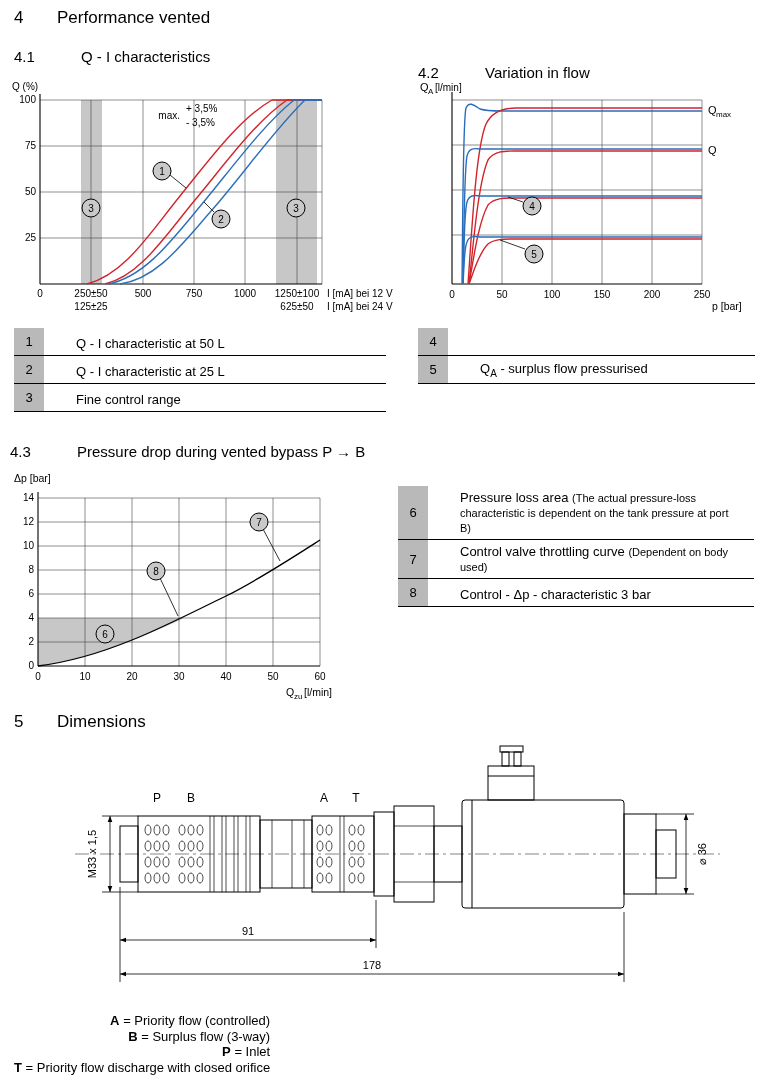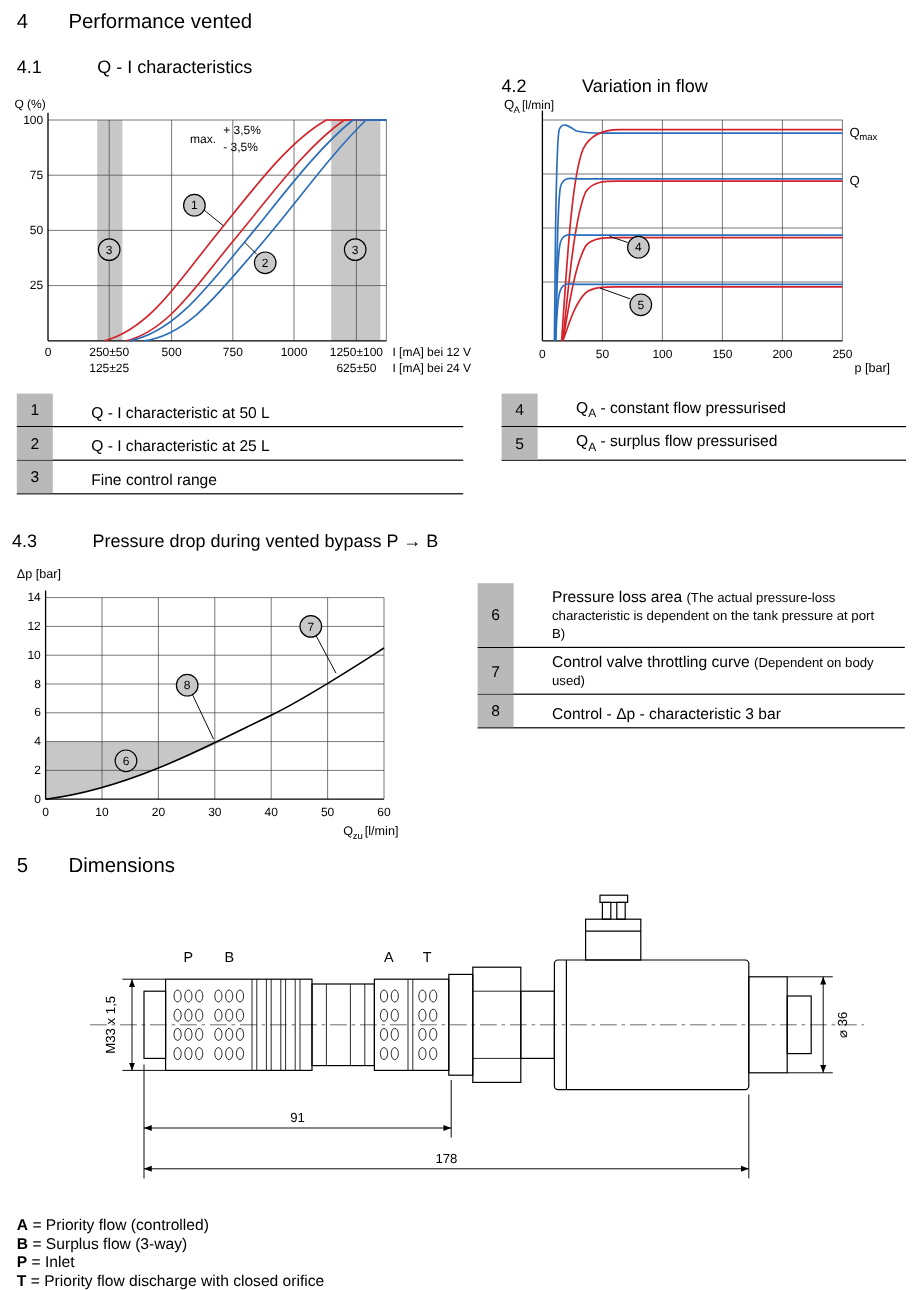--- a/index.html
+++ b/index.html
@@ -26,21 +26,21 @@
   .t11{font-size:11px;}
   .t12{font-size:12px;}
   .mid{text-anchor:middle;}
   .end{text-anchor:end;}
   .legend-table{position:absolute;}
   .legend-row{display:flex;align-items:stretch;border-bottom:1px solid #000;min-height:27px;}
   .legend-num{flex:0 0 30px;background:#b9b9b9;display:flex;align-items:center;justify-content:center;font-size:13px;}
   .legend-body{flex:1;padding:4px 16px;font-size:13px;display:flex;align-items:flex-end;margin-left:16px;}
   .note{font-size:11px;}
   sub{font-size:10px;}
-  .fnote{font-size:13px;line-height:15.5px;}
+  .fnote{font-size:13px;line-height:15.5px;text-align:right;}
   .fnote b{font-weight:bold;}
   .draw{stroke:#000;fill:none;stroke-width:1;}
   .thin{stroke:#000;fill:none;stroke-width:0.7;}
   .dim{stroke:#000;fill:none;stroke-width:0.8;}
   .cl{stroke:#666;stroke-width:0.8;stroke-dasharray:14 4 3 4;fill:none;}
 </style>
 </head>
 <body>
 
 <div class="abs heading h-main" style="left:14px;top:8px">
@@ -180,23 +180,20 @@
     <div class="legend-num">3</div>
     <div class="legend-body">
         <span>Fine control range</span>
       </div>
   </div>
 </div>
 
 <div class="legend-table" style="left:418px;top:328px;width:337px">
   <div class="legend-row">
     <div class="legend-num">4</div>
-    <div class="legend-body">
-        <span><span>Q</span><sub>A</sub><span> - constant flow pressurised</span></span>
-      </div>
   </div>
   <div class="legend-row">
     <div class="legend-num">5</div>
     <div class="legend-body">
         <span><span>Q</span><sub>A</sub><span> - surplus flow pressurised</span></span>
       </div>
   </div>
 </div>
 
 <div class="abs heading h-sub" style="left:10px;top:443px">

